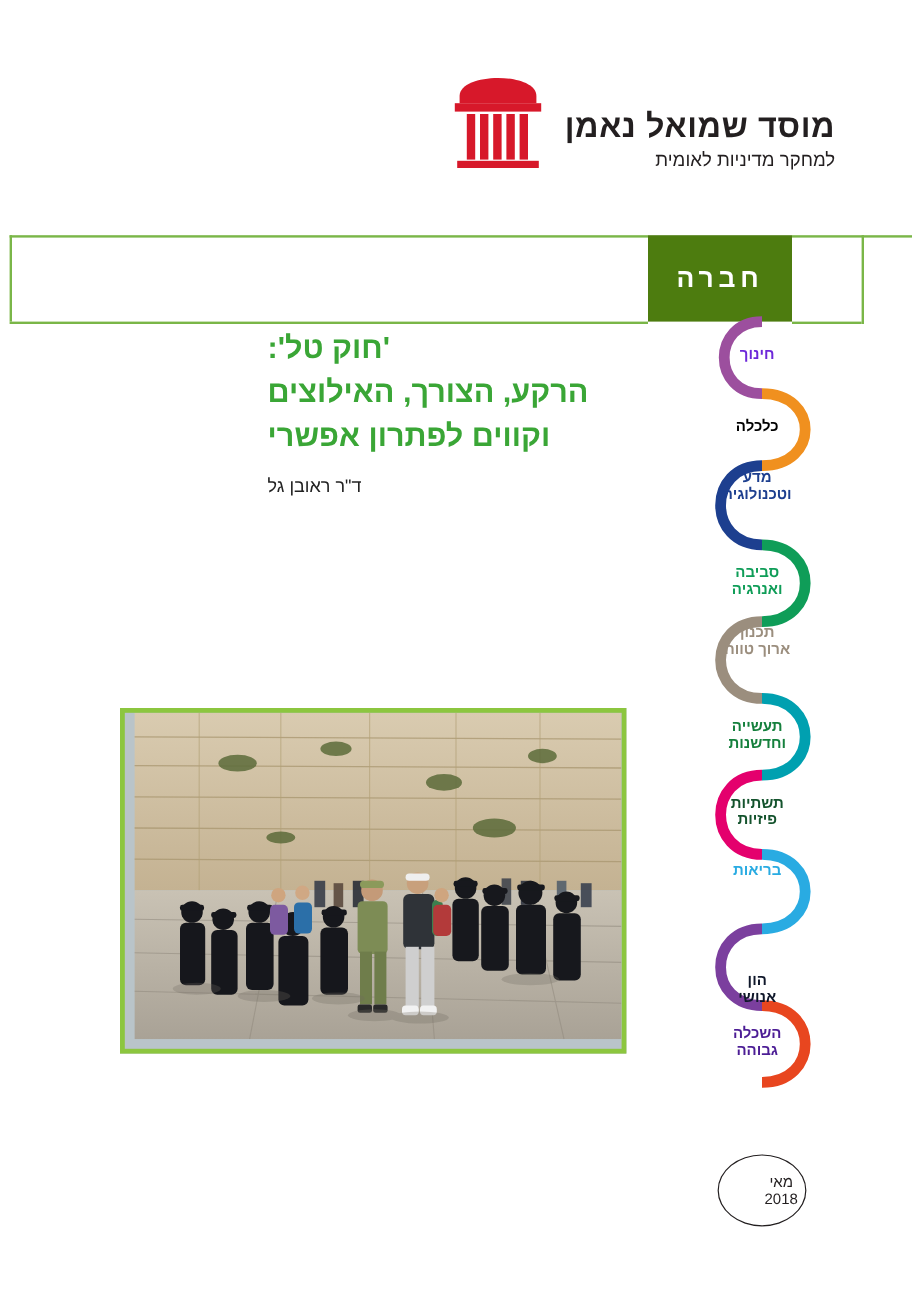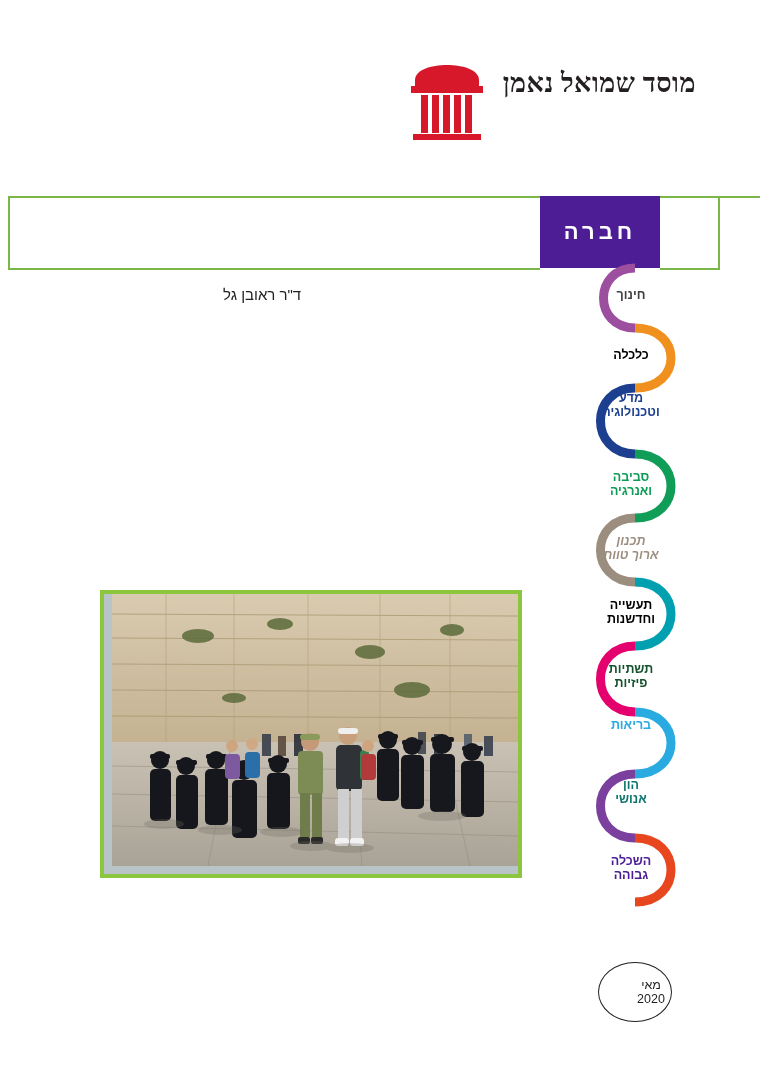--- a/index.html
+++ b/index.html
@@ -31,23 +31,22 @@
     width: 100%;
     height: 110px;
     direction: rtl;
   }
   .logo-inner {
     position: absolute;
     right: 72px;
     top: 0;
     display: flex;
     flex-direction: row;
-    align-items: flex-start;
+    align-items: flex-end;
     gap: 14px;
-    font-family: Liberation Serif, serif;
   }
   .logo-text {
     text-align: right;
     padding-top: 16px;
   }
   .logo-title {
     font-size: 27px;
     font-weight: bold;
     color: #231f20;
     letter-spacing: 0.5px;
@@ -80,21 +79,21 @@
     width: 1.5px;
   }
 
   
   .cat-tab {
     position: absolute;
     top: 196px;
     left: 540px;
     width: 120px;
     height: 72px;
-    background: #4c1d95;
+    background: #4d7c0f;
     display: flex;
     align-items: center;
     justify-content: center;
   }
   .cat-tab span {
     color: #ffffff;
     font-size: 22px;
     font-weight: bold;
     letter-spacing: 4px;
   }
@@ -185,20 +184,21 @@
 </style>
 </head>
 <body>
 
 <div class="page">
 
   <div class="logo-wrap">
     <div class="logo-inner">
       <div class="logo-text">
         <div class="logo-title">מוסד שמואל נאמן</div>
+        <div class="logo-sub">למחקר מדיניות לאומית</div>
       </div>
       <div class="logo-mark">
         <svg width="84" height="92" viewBox="0 0 84 92" xmlns="http://www.w3.org/2000/svg">
 
           <path d="M10 28 C10 8, 74 8, 74 28 L74 34 L10 34 Z" fill="#d7182a"></path>
           <rect x="6" y="34" width="72" height="7" fill="#d7182a"></rect>
 
           <rect x="16" y="43" width="7" height="38" fill="#d7182a"></rect>
           <rect x="27" y="43" width="7" height="38" fill="#d7182a"></rect>
           <rect x="38" y="43" width="7" height="38" fill="#d7182a"></rect>
@@ -220,53 +220,56 @@
   <div class="vline" style="left:8px; top:196px; height:72px;"></div>
 
   <div class="vline" style="left:718px; top:196px; height:74px;"></div>
   <div class="hline" style="left:660px; top:268px; width:58px;"></div>
 
   <div class="cat-tab">
     <span>חברה</span>
   </div>
 
   <div class="title-block">
+    <div class="doc-title">'חוק טל':
+הרקע, הצורך, האילוצים
+וקווים לפתרון אפשרי</div>
     <div class="doc-author">ד"ר ראובן גל</div>
   </div>
 
   <div class="ribbon">
     <svg width="150" height="660" viewBox="0 0 150 660" xmlns="http://www.w3.org/2000/svg" fill="none" stroke-width="9" stroke-linecap="butt">
 
       <path d="M60 6 C 18 6, 18 66, 60 66" stroke="#9c4f9e"></path>
       <path d="M60 66 C 108 66, 108 126, 60 126" stroke="#f0901f"></path>
       <path d="M60 126 C 14 126, 14 192, 60 192" stroke="#1d3f8f"></path>
       <path d="M60 192 C 108 192, 108 256, 60 256" stroke="#0f9d58"></path>
       <path d="M60 256 C 14 256, 14 320, 60 320" stroke="#9b8e7e"></path>
       <path d="M60 320 C 108 320, 108 384, 60 384" stroke="#00a0b0"></path>
       <path d="M60 384 C 14 384, 14 450, 60 450" stroke="#e4006d"></path>
       <path d="M60 450 C 108 450, 108 512, 60 512" stroke="#29abe2"></path>
       <path d="M60 512 C 14 512, 14 576, 60 576" stroke="#7b3f9e"></path>
       <path d="M60 576 C 108 576, 108 640, 60 640" stroke="#e8461f"></path>
     </svg>
 
     <div class="ribbon-labels">
-      <div class="rlabel" style="top:26px;  color:#404040;">חינוך</div>
+      <div class="rlabel" style="top:26px;  color:#6d28d9;">חינוך</div>
       <div class="rlabel" style="top:86px;  color:#000000;">כלכלה</div>
       <div class="rlabel" style="top:129px; color:#1d3f8f;">מדע
 וטכנולוגיה</div>
       <div class="rlabel" style="top:208px; color:#0f9d58;">סביבה
 ואנרגיה</div>
-      <div class="rlabel" style="top:272px; color:#9b8e7e;font-style:italic;">תכנון
+      <div class="rlabel" style="top:258px; color:#9b8e7e;">תכנון
 ארוך טווח</div>
-      <div class="rlabel" style="top:336px; color:#000000;">תעשייה
+      <div class="rlabel" style="top:336px; color:#15803d;">תעשייה
 וחדשנות</div>
       <div class="rlabel" style="top:400px; color:#14532d;">תשתיות
 פיזיות</div>
       <div class="rlabel" style="top:456px; color:#29abe2;">בריאות</div>
-      <div class="rlabel" style="top:516px; color:#0f766e;">הון
+      <div class="rlabel" style="top:548px; color:#0f172a;">הון
 אנושי</div>
       <div class="rlabel" style="top:592px; color:#4c1d95;">השכלה
 גבוהה</div>
     </div>
   </div>
 
   <div class="photo-frame">
     <svg width="406" height="272" viewBox="0 0 406 272" xmlns="http://www.w3.org/2000/svg">
       <defs>
         <linearGradient id="stone" x1="0" y1="0" x2="0" y2="1">
@@ -412,16 +415,16 @@
         <ellipse cx="170" cy="238" rx="22" ry="5"></ellipse>
         <ellipse cx="200" cy="252" rx="22" ry="5"></ellipse>
         <ellipse cx="238" cy="254" rx="24" ry="5"></ellipse>
         <ellipse cx="330" cy="222" rx="24" ry="5"></ellipse>
       </g>
     </svg>
   </div>
 
   <div class="seal">
     <div>מאי</div>
-    <div>2020</div>
+    <div>2018</div>
   </div>
 
 </div>
 
 </body></html>

